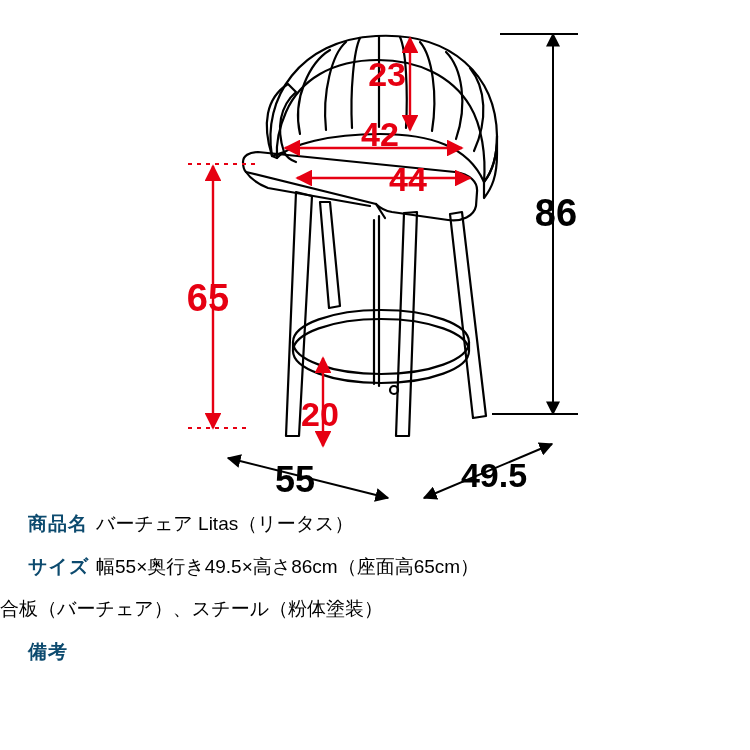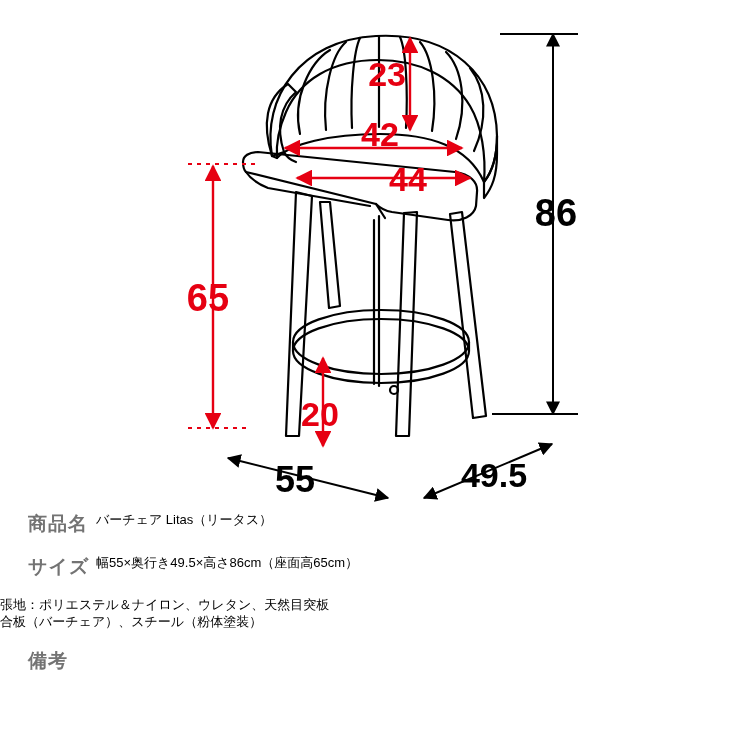--- a/index.html
+++ b/index.html
@@ -36,25 +36,25 @@
   }
   .spec-label {
     width: 96px;
     flex: 0 0 96px;
     padding-left: 28px;
     box-sizing: border-box;
     font-size: 19px;
     font-weight: bold;
     letter-spacing: 1px;
     line-height: 1.3;
-    color: #737373;
+    color: #0c4a6e;
   }
   .spec-value {
     flex: 1 1 auto;
-    font-size: 13px;
+    font-size: 19px;
     line-height: 1.28;
     color: #000;
     padding-right: 20px;
   }
   .spec-value .l2 {
     display: block;
   }
   svg text {
     font-family: "Liberation Sans", sans-serif;
   }
@@ -184,21 +184,20 @@
 
   <div class="spec-row">
     <div class="spec-label">サイズ</div>
     <div class="spec-value">
       <span>幅55×奥行き49.5×高さ86cm（座面高65cm）</span>
     </div>
   </div>
 
   <div class="spec-row">
     <div class="spec-value">
-      <span class="l2">張地：ポリエステル＆ナイロン、ウレタン、天然目突板</span>
       <span class="l2">合板（バーチェア）、スチール（粉体塗装）</span>
     </div>
   </div>
 
   <div class="spec-row">
     <div class="spec-label">備考</div>
   </div>
 
 </div>
 

